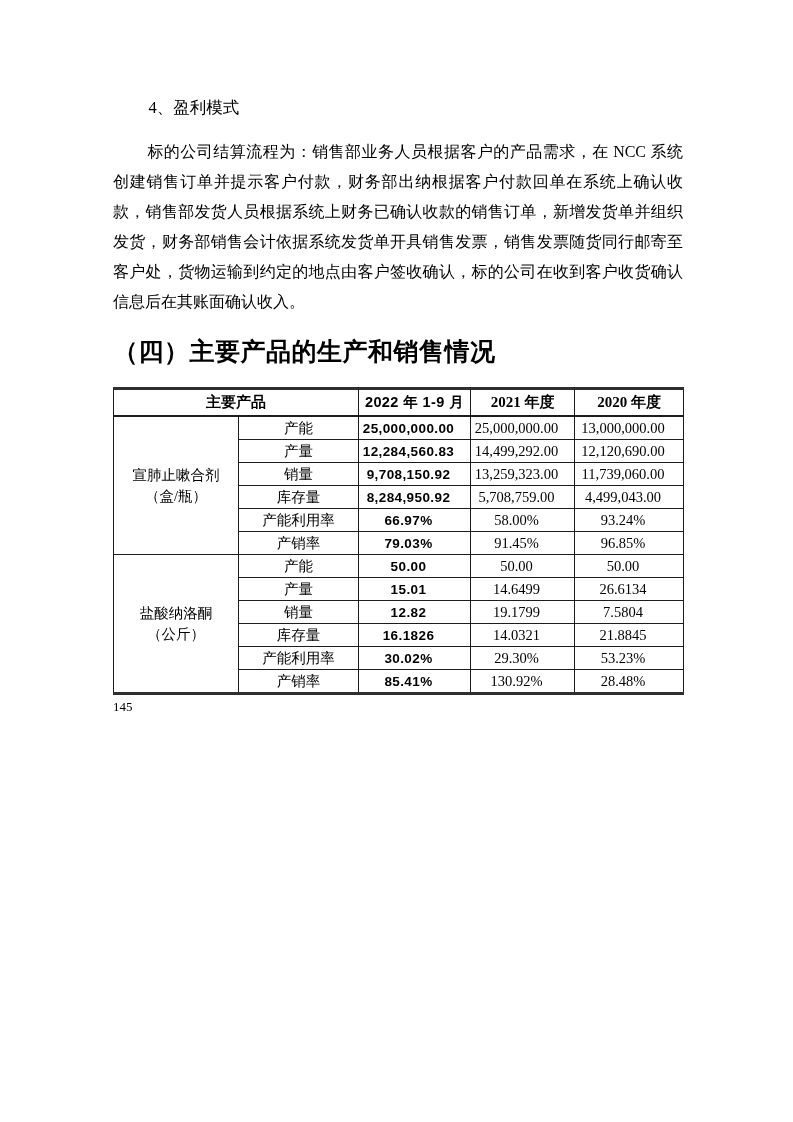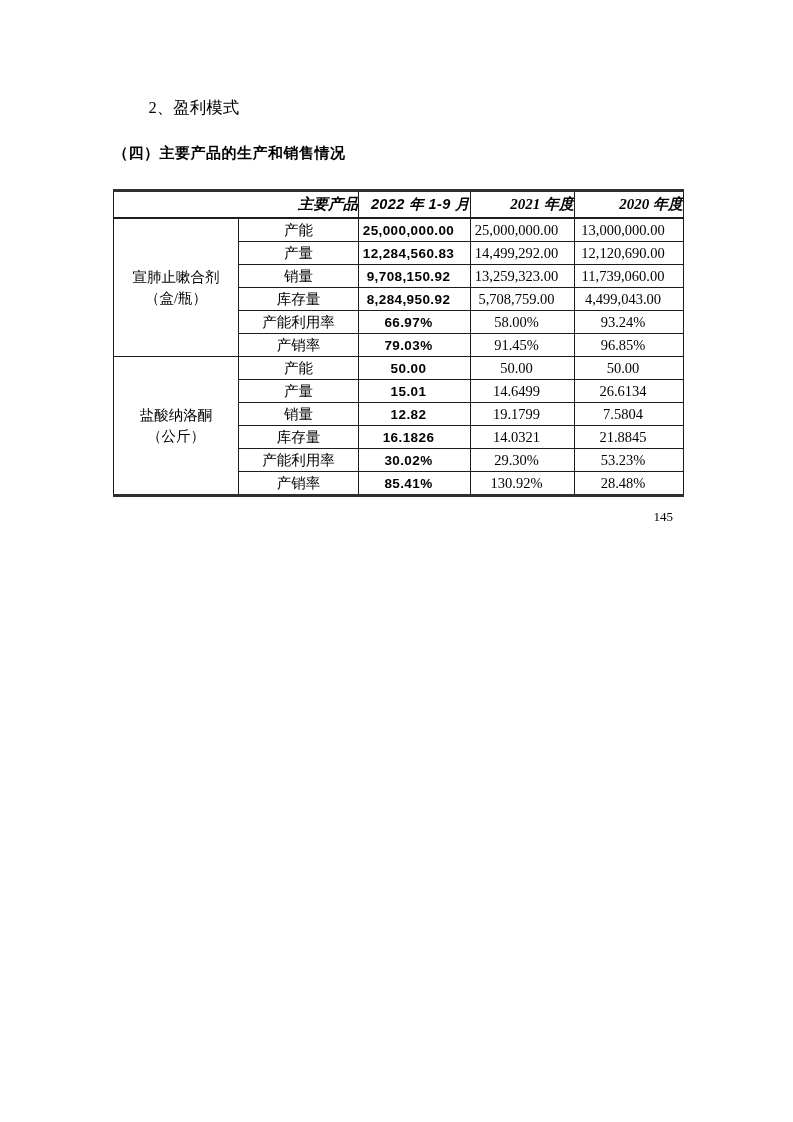--- a/index.html
+++ b/index.html
@@ -17,57 +17,58 @@
   }
   .num-heading.h5 { margin-bottom:12px; }
   .body-para {
     font-size:16px; line-height:30px; margin:0 0 11px 0;
     text-align:justify; text-indent:2.15em;
   }
   .para-profit { margin-bottom:13px; }
   .para-process { margin-bottom:18px; }
   .section-heading {
     font-family:"Liberation Sans","DejaVu Sans",sans-serif;
-    font-weight:bold; font-size:15px; line-height:32px;
+    font-weight:bold; font-size:25px; line-height:32px;
     margin:0 0 20px 0; letter-spacing:0.5px;
   }
   .intro-para { margin-bottom:5px; }
 
   table.ptable {
     border-collapse:collapse; table-layout:fixed; width:570px;
     border-top:3px solid #2f2f2f; border-bottom:3px solid #2f2f2f;
   }
   .ptable th, .ptable td { border:1px solid #1c1c1c; padding:0; overflow:hidden; }
   .ptable thead th {
-    height:25px; font-size:15px; font-weight:bold; text-align:right;
-    border-bottom:2px solid #1c1c1c; vertical-align:middle;font-style:italic;
+    height:25px; font-size:15px; font-weight:bold; text-align:center;
+    border-bottom:2px solid #1c1c1c; vertical-align:middle;
   }
   .ptable td { height:22px; font-size:14.5px; vertical-align:middle; }
   .ptable td.prod { text-align:center; line-height:21px; }
   .ptable td.metric { text-align:center; }
   .ptable td.num { text-align:center; padding-right:12px; }
   .ptable .b2022 {
     font-family:"Liberation Sans","DejaVu Sans",sans-serif;
     font-weight:bold; font-size:13.5px; letter-spacing:0.4px;
   }
   .ptable th.b2022 { font-size:14.5px; }
 
   .page-number {
-    width:570px; text-align:right; padding-right:10px; box-sizing:border-box;
-    font-size:13px; line-height:16px; margin-top:12px;
+    width:570px; text-align:left; padding-right:10px; box-sizing:border-box;
+    font-size:13px; line-height:16px; margin-top:4px;
   }
 </style>
 </head>
 <body>
 
 <div class="page">
   <div class="content">
 
-    <p class="num-heading">2、盈利模式</p>
+    <p class="num-heading">4、盈利模式</p>
 
+    <p class="body-para para-process">标的公司结算流程为：销售部业务人员根据客户的产品需求，在 NCC 系统创建销售订单并提示客户付款，财务部出纳根据客户付款回单在系统上确认收款，销售部发货人员根据系统上财务已确认收款的销售订单，新增发货单并组织发货，财务部销售会计依据系统发货单开具销售发票，销售发票随货同行邮寄至客户处，货物运输到约定的地点由客户签收确认，标的公司在收到客户收货确认信息后在其账面确认收入。</p>
 
     <h2 class="section-heading">（四）主要产品的生产和销售情况</h2>
 
 
     <table class="ptable">
       <colgroup>
         <col style="width:125px">
           <col style="width:120px">
           <col style="width:112px">
           <col style="width:104px">

